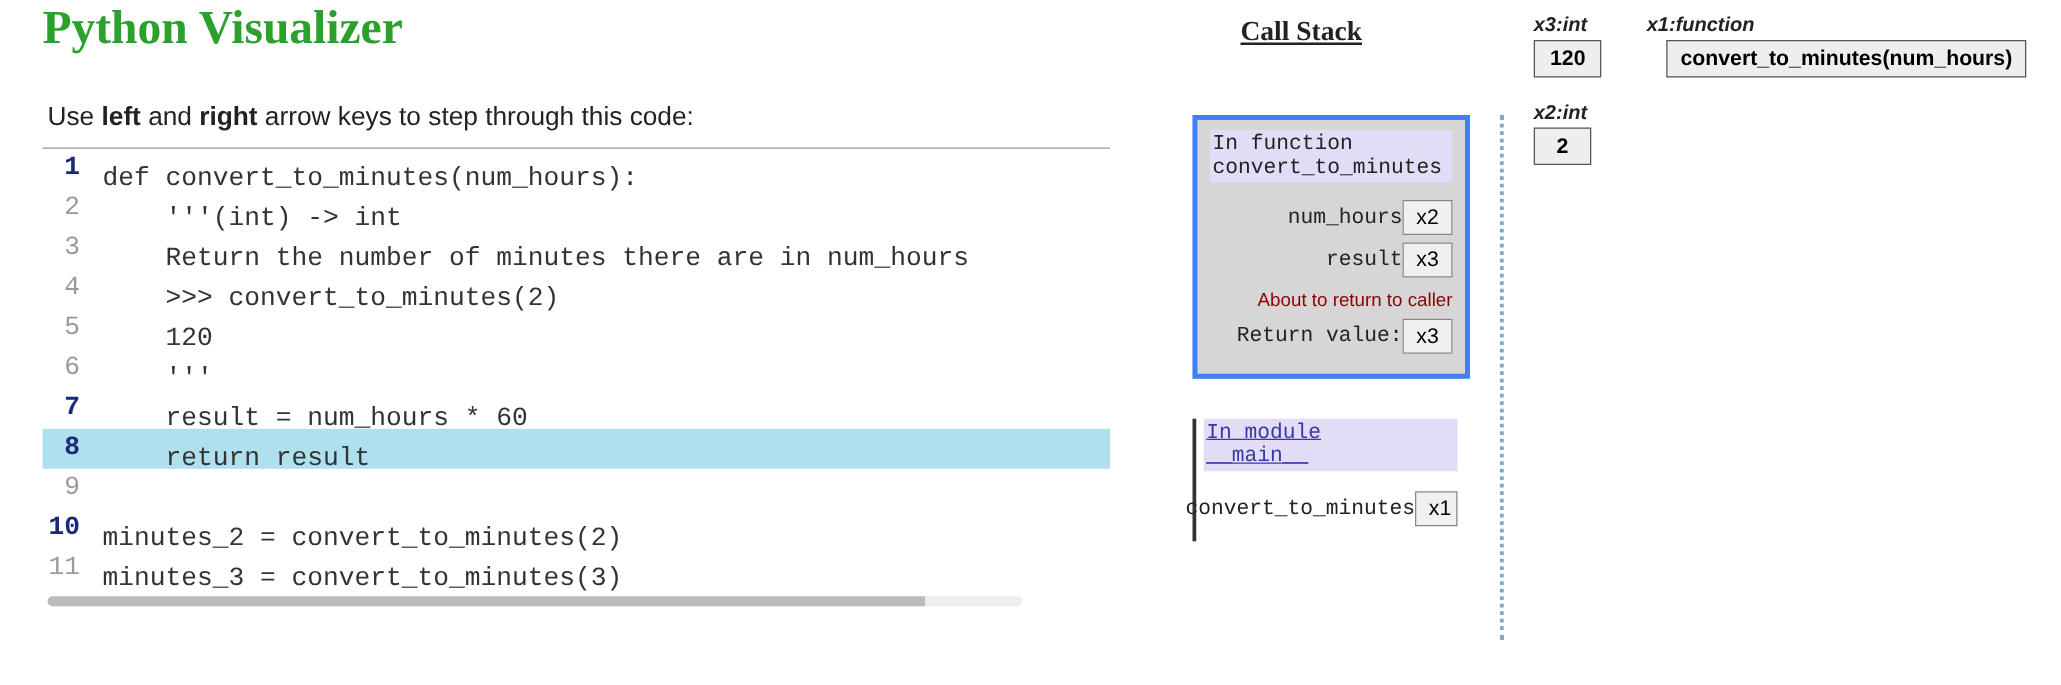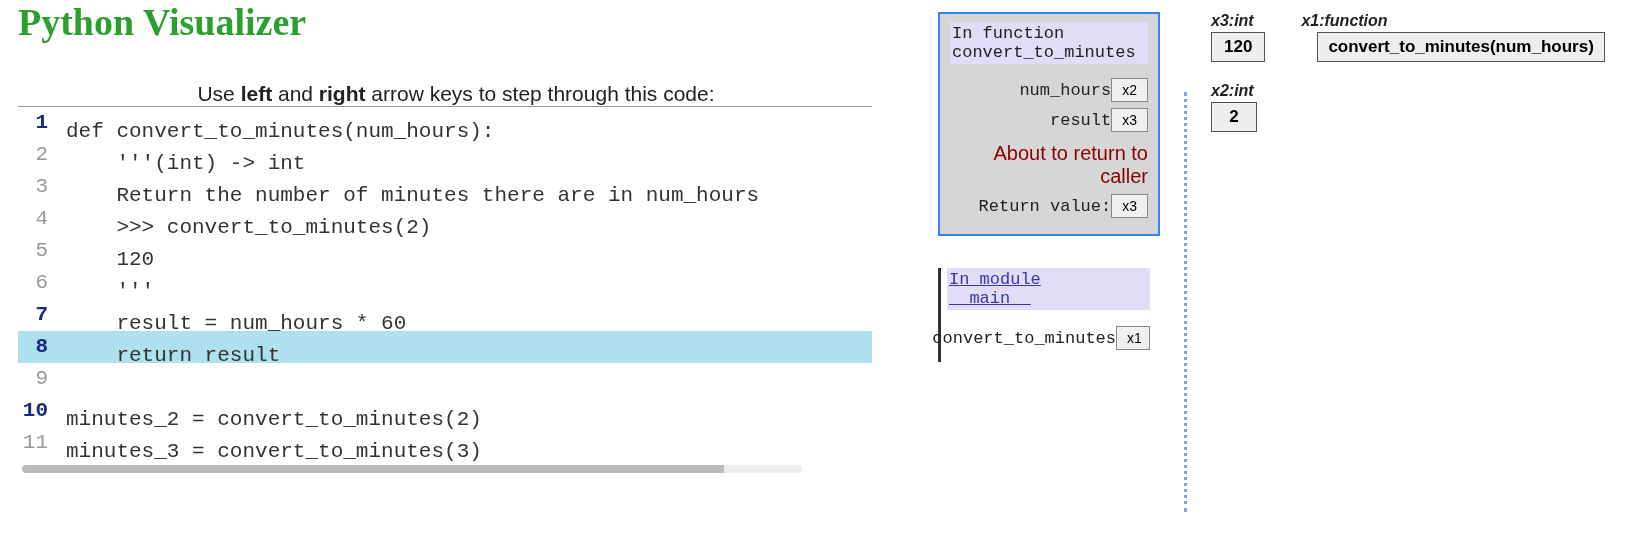--- a/index.html
+++ b/index.html
@@ -5,38 +5,38 @@
     * { margin: 0; padding: 0; box-sizing: border-box; }
     body {
       font-family: Arial, Helvetica, sans-serif;
       background: #fff;
       padding: 0;
       width: 1649px;
     }
     .container {
       display: flex;
       width: 100%;
+      padding-left: 16px;
     }
     .left-panel {
       width: 890px;
       padding: 0 0 0 18px;
     }
     .title {
       font-family: Georgia, serif;
       font-size: 38px;
       font-weight: bold;
       color: #2ca02c;
       margin-bottom: 38px;
     }
     .instructions {
       font-size: 21px;
       color: #222;
-      margin-bottom: 0;
+      margin-bottom: 12px;
       padding-left: 4px;
-      text-align: center;
     }
     .instructions b { font-weight: bold; }
     .code-container {
       border-top: 1px solid #999;
       width: 854px;
     }
     .code-line {
       display: flex;
       align-items: center;
       font-family: "Menlo", "Consolas", "Courier New", monospace;
@@ -87,21 +87,21 @@
       color: #222;
       margin-bottom: 54px;
     }
     .frame {
       margin-left: auto;
       width: 222px;
       margin-bottom: 32px;
     }
     .frame.active-frame {
       background: #d6d6d6;
-      border: 2px solid #3b82f6;
+      border: 4px solid #3b82f6;
       padding: 8px 10px 10px 10px;
     }
     .frame-header {
       background: #e2dcf7;
       font-family: "Courier New", monospace;
       font-size: 17px;
       color: #222;
       padding: 2px 2px;
       margin-bottom: 14px;
     }
@@ -119,26 +119,26 @@
     .var-name {
       font-family: Liberation Mono, monospace;
       font-size: 17px;
       color: #222;
     }
     .var-ref {
       background: #f0f0f0;
       border: 1px solid #888;
       padding: 3px 10px;
       font-family: Arial, sans-serif;
-      font-size: 14px;
+      font-size: 17px;
       min-width: 34px;
     }
     .return-notice {
       color: #8b0000;
-      font-size: 20px;
+      font-size: 15px;
       text-align: right;
       margin: 10px 0 6px 0;
     }
     .frame.module-frame {
       border-left: 3px solid #333;
       padding: 0 10px 6px 6px;
     }
     .module-frame .var-row { margin-top: 16px; }
 
     .divider {
@@ -205,20 +205,21 @@
         <div class="code-line"><span class="line-num active">7</span><span class="code-text">    result = num_hours * 60</span></div>
         <div class="code-line highlighted"><span class="line-num active">8</span><span class="code-text">    return result</span></div>
         <div class="code-line"><span class="line-num">9</span><span class="code-text"></span></div>
         <div class="code-line"><span class="line-num active">10</span><span class="code-text">minutes_2 = convert_to_minutes(2)</span></div>
         <div class="code-line"><span class="line-num">11</span><span class="code-text">minutes_3 = convert_to_minutes(3)</span></div>
       </div>
     <div class="scroll-hint"></div>
   </div>
 
   <div class="center-panel">
+    <div class="stack-heading">Call Stack</div>
 
     <div class="frame active-frame">
       <div class="frame-header">
         <span>In function</span><br>
         <span>convert_to_minutes</span>
       </div>
       <div class="var-row">
         <span class="var-name">num_hours</span>
         <span class="var-ref">x2</span>
       </div>

